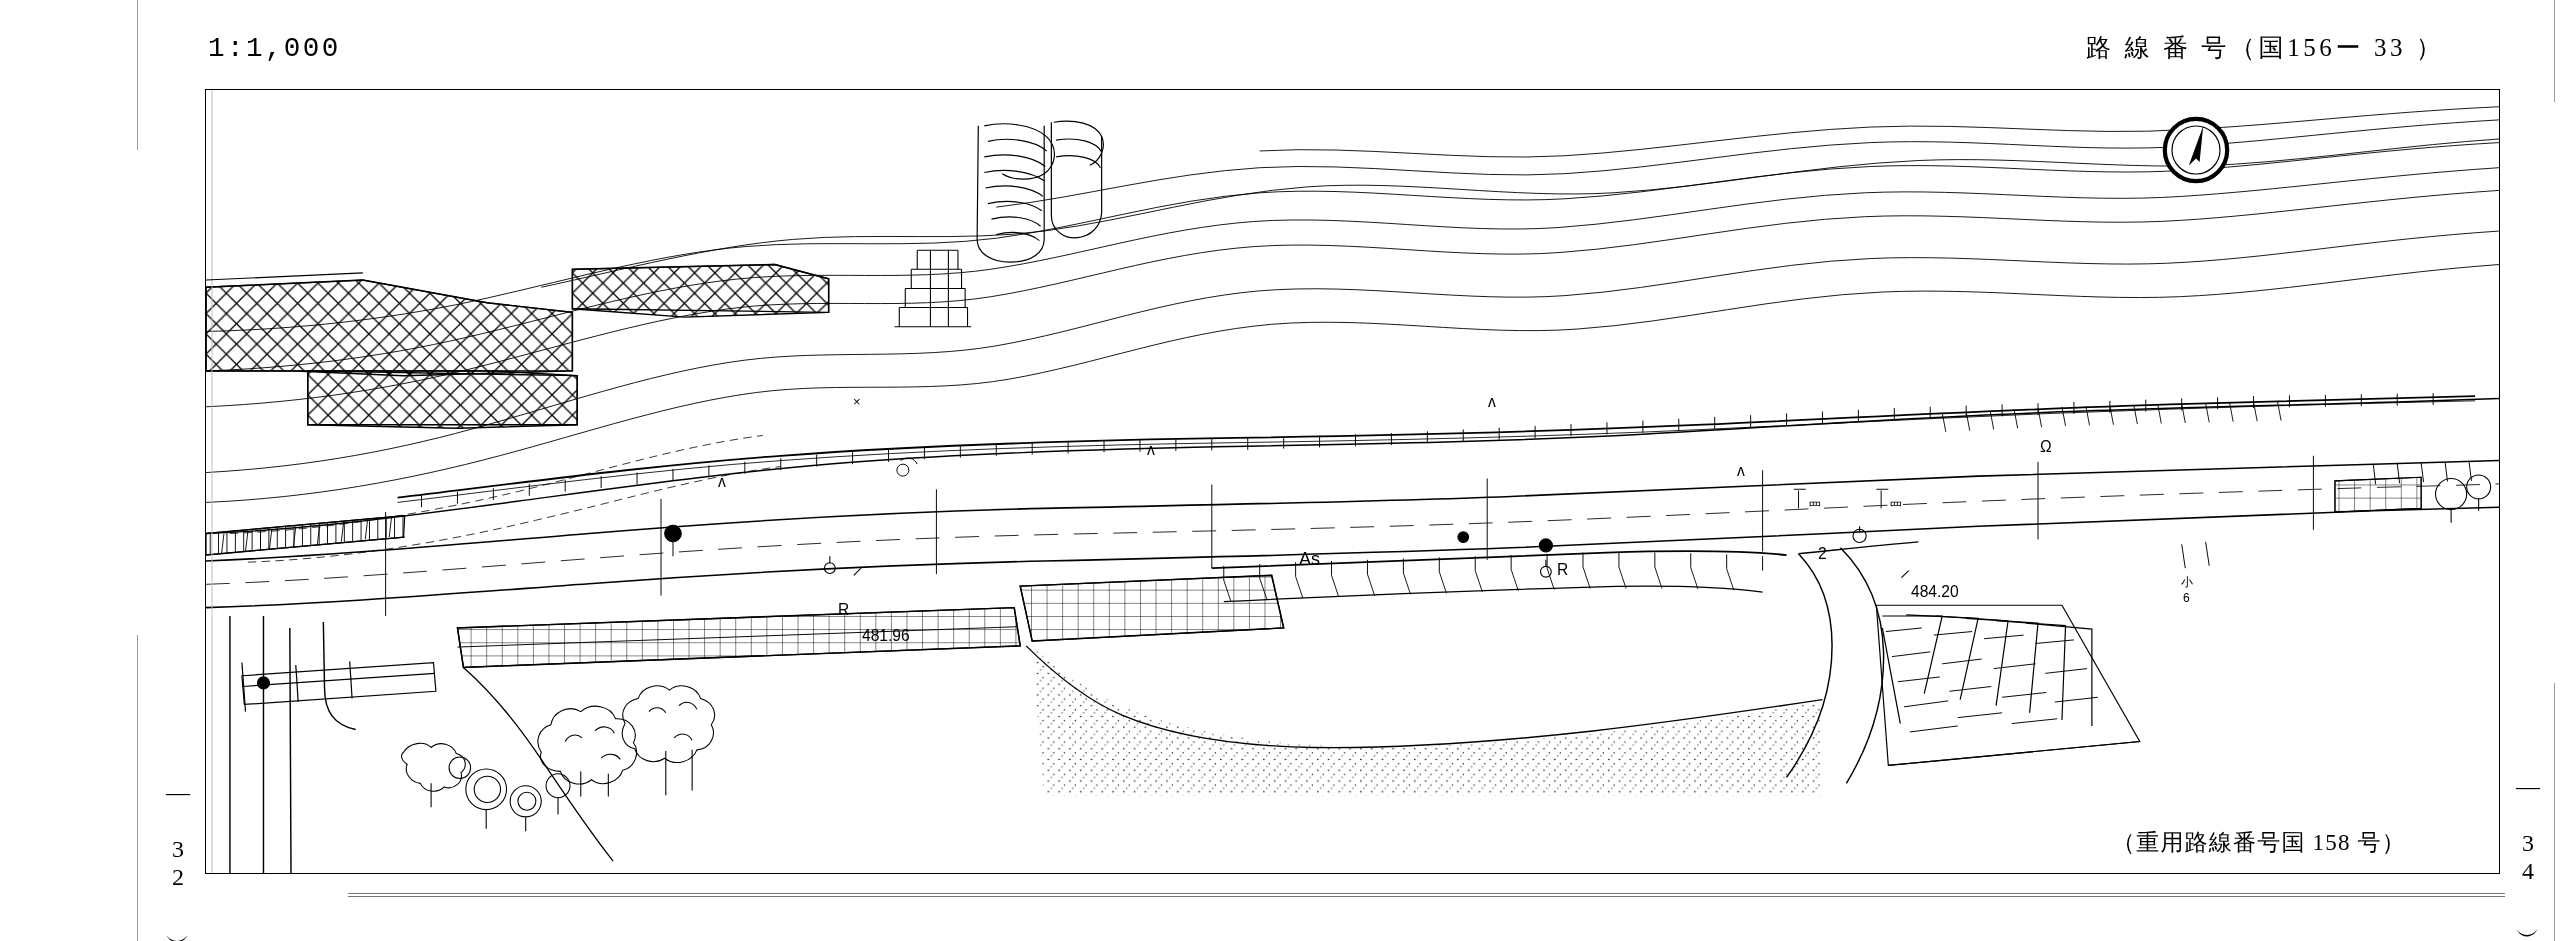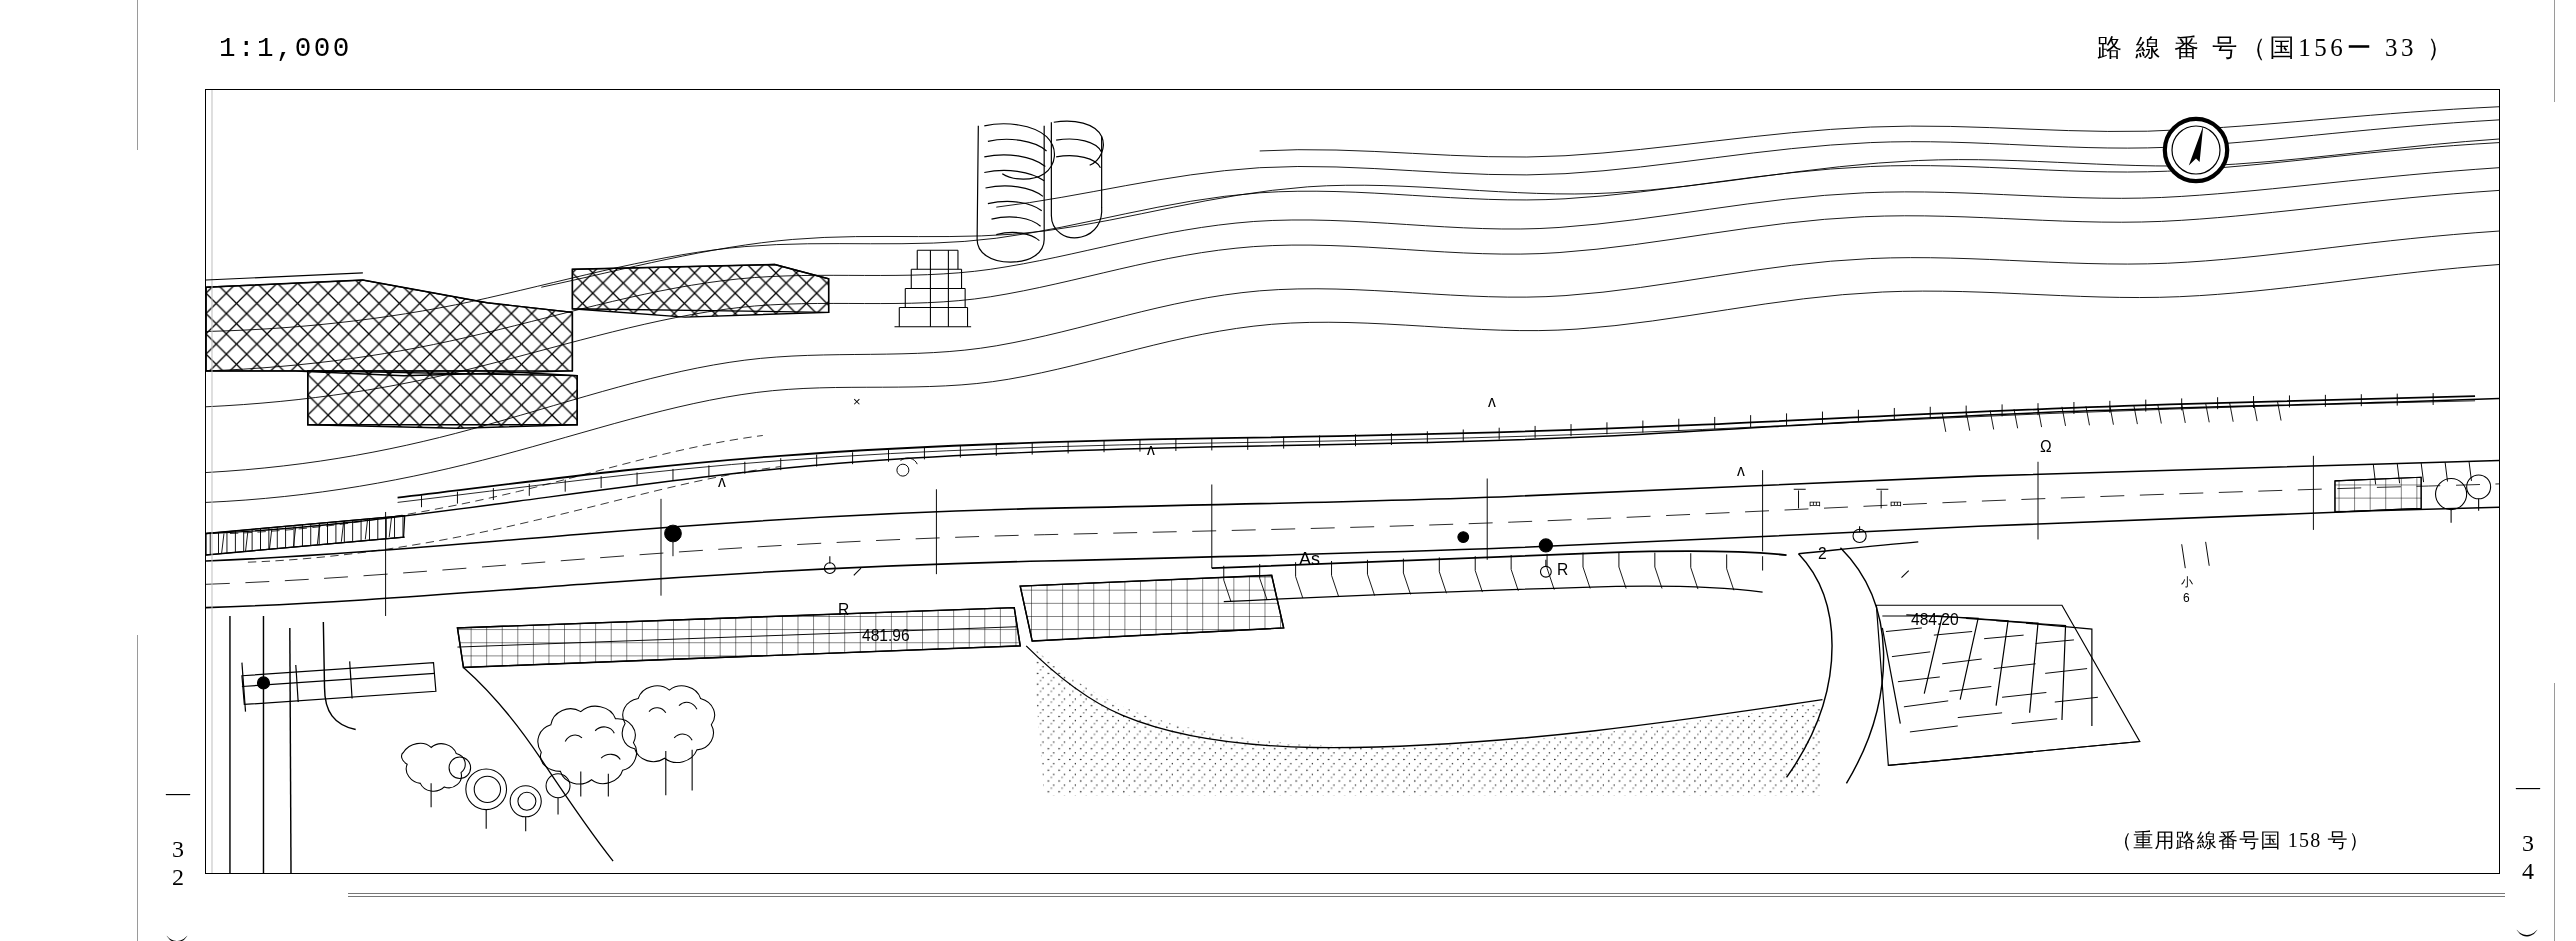--- a/index.html
+++ b/index.html
@@ -12,21 +12,21 @@
     height: 942px;
     position: relative;
     overflow: hidden;
     font-family: "Liberation Serif", serif;
     color: #000000;
   }
 
   
   .header {
     position: absolute;
-    left: 12px; top: 0;
+    left: 1px; top: 0;
     width: 2084px;
     height: 84px;
   }
   .scale-label {
     position: absolute;
     left: 207px; top: 33px;
     font-size: 27.6px;
     letter-spacing: 2.4px;
     font-family: "Liberation Mono", monospace;
     white-space: nowrap;
@@ -121,21 +121,21 @@
     top: 114px;
     width: 72px;
     height: 72px;
   }
 
   
   .frame-note {
     position: absolute;
     left: 2112px;
     top: 827px;
-    font-size: 20px;
+    font-size: 23px;
     letter-spacing: 1.2px;
     white-space: nowrap;
   }
 
   
   .ann {
     position: absolute;
     font-family: "Liberation Sans", sans-serif;
     white-space: nowrap;
     color: #000;
@@ -574,21 +574,21 @@
       </g>
 
       <g stroke-width="1.8">
         <path d="M0,318 L262,306"></path>
       </g>
     </g>
   </svg>
 
   <div id="annotation-layer">
       <div class="ann" style="left: 656px; top: 512px; font-size: 15.6px; margin-top: 25px;">481.96</div>
-      <div class="ann" style="left: 1705px; top: 521px; font-size: 15.6px;">484.20</div>
+      <div class="ann" style="left: 1705px; top: 493px; font-size: 15.6px;">484.20</div>
       <div class="ann" style="left: 1093px; top: 459px; font-size: 18px;">As</div>
       <div class="ann" style="left: 632px; top: 511px; font-size: 15.6px;">R</div>
       <div class="ann" style="left: 1351px; top: 471px; font-size: 15.6px;">R</div>
       <div class="ann" style="left: 1612px; top: 455px; font-size: 15.6px;">2</div>
       <div class="ann" style="left: 1975px; top: 484px; font-size: 12px;">小</div>
       <div class="ann" style="left: 1977px; top: 501px; font-size: 12px;">6</div>
       <div class="ann" style="left: 512px; top: 383px; font-size: 15.6px;">ʌ</div>
       <div class="ann" style="left: 941px; top: 351px; font-size: 15.6px;">ʌ</div>
       <div class="ann" style="left: 1282px; top: 303px; font-size: 15.6px;">ʌ</div>
       <div class="ann" style="left: 1531px; top: 372px; font-size: 15.6px;">ʌ</div>

